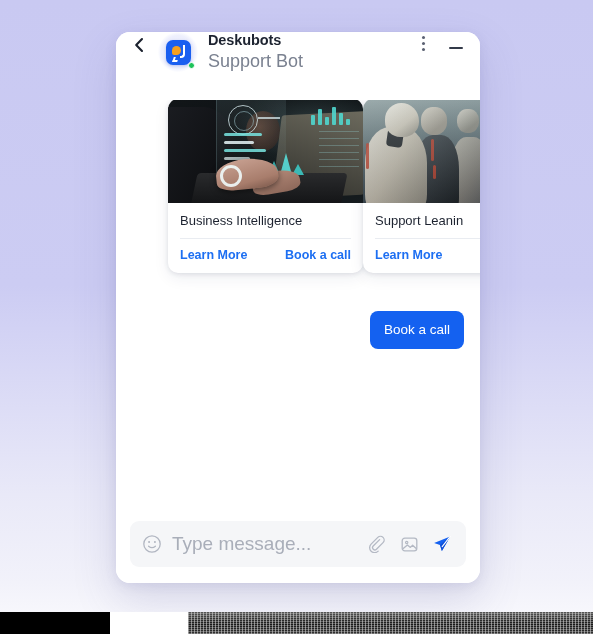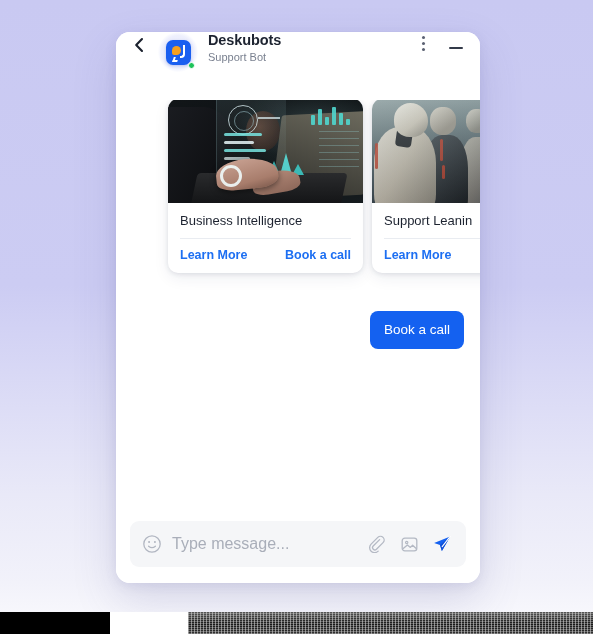--- a/index.html
+++ b/index.html
@@ -155,21 +155,21 @@
     min-width: 0;
   }
   .header-title {
     font-size: 14.5px;
     font-weight: 700;
     color: #1d2330;
     letter-spacing: -0.1px;
     line-height: 1.2;
   }
   .header-sub {
-    font-size: 11px;
+    font-size: 18px;
     color: #7a8190;
     margin-top: 2px;
     line-height: 1.2;
   }
 
   .header-actions {
     display: flex;
     align-items: center;
     gap: 14px;
     flex: 0 0 auto;
@@ -205,21 +205,21 @@
     flex: 1 1 auto;
     position: relative;
     overflow: hidden;
     padding: 0 0 6px 0;
     background: #ffffff;
   }
 
   
   .card-row {
     display: flex;
-    gap: 9px;
+    gap: 0;
     padding-left: 52px;
     margin-top: -1px;
   }
   .info-card {
     width: 195px;
     flex: 0 0 auto;
     background: #ffffff;
     border-radius: 10px;
     box-shadow: 0 1px 5px rgba(35,45,80,0.13), 0 5px 16px rgba(35,45,80,0.07);
     overflow: hidden;
@@ -537,21 +537,21 @@
     padding: 0 14px 0 12px;
     gap: 10px;
   }
   .emoji-btn { width: 20px; height: 20px; cursor: pointer; flex: 0 0 auto; }
   .composer-input {
     flex: 1 1 auto;
     border: none;
     outline: none;
     background: transparent;
     font-family: "Liberation Sans", sans-serif;
-    font-size: 16px;
+    font-size: 19px;
     color: #2b303b;
     min-width: 0;
   }
   .composer-input::placeholder { color: #a9aeb9; }
   .composer-actions {
     display: flex;
     align-items: center;
     gap: 13px;
     flex: 0 0 auto;
   }

